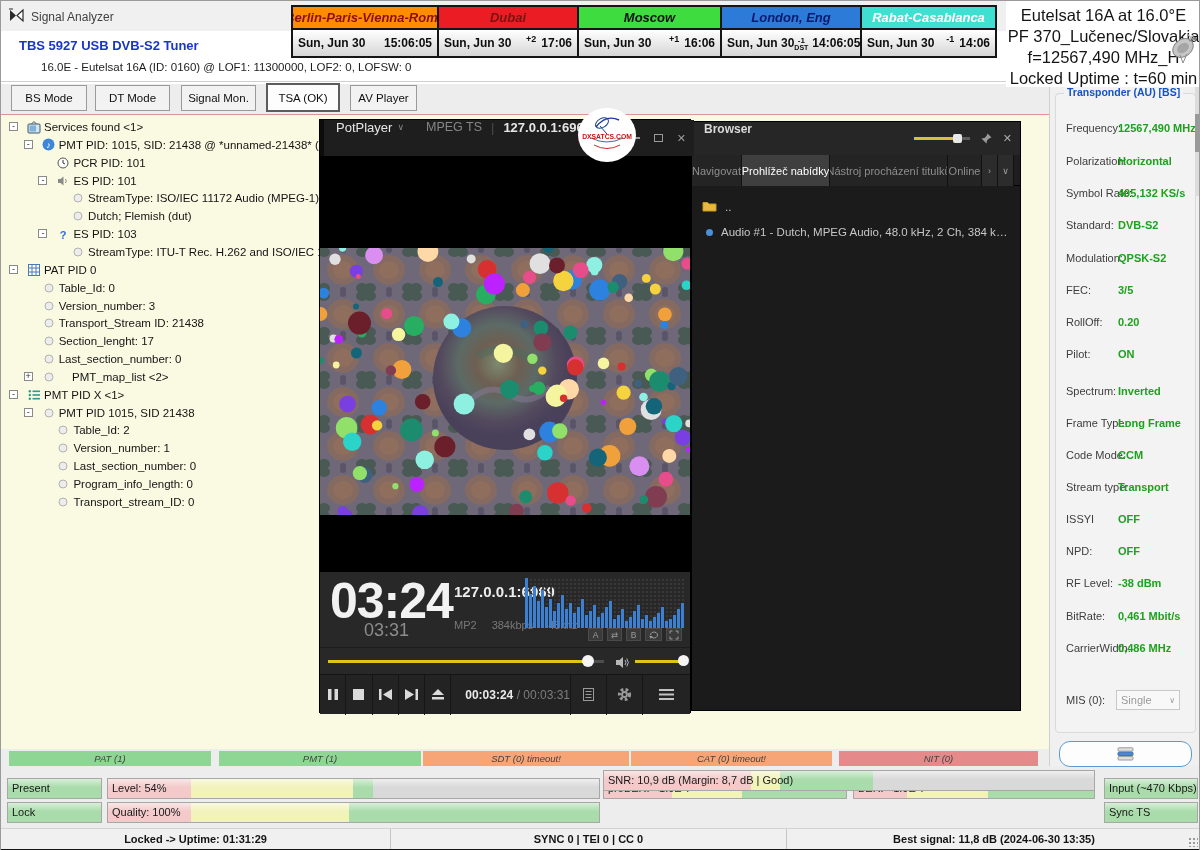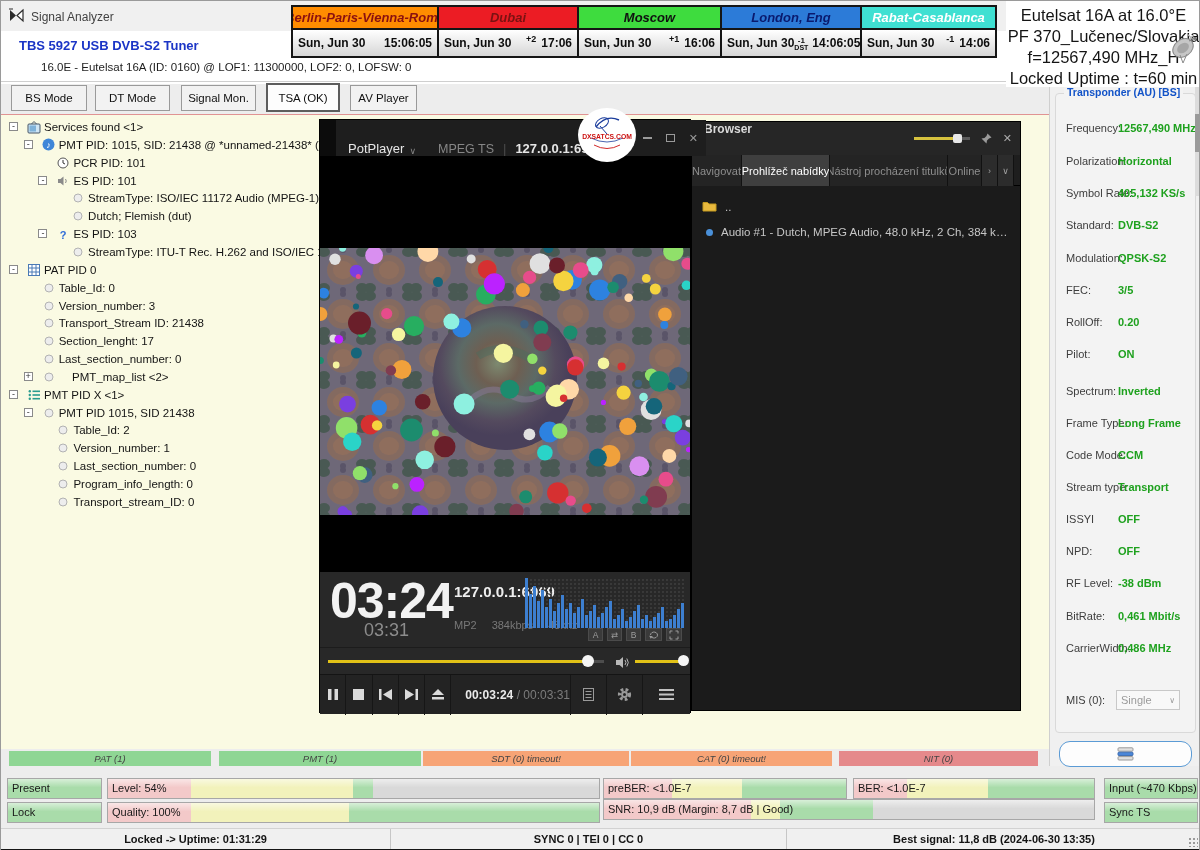--- a/index.html
+++ b/index.html
@@ -41,21 +41,21 @@
 .groupbox{position:absolute;left:5px;top:7px;width:141px;height:640px;border:1px solid #d9d9d9;border-radius:4px;background:#f3f3f3}
 .gb-title{position:absolute;left:8px;top:-8px;font-size:10.5px;font-weight:bold;color:#1253c8;background:#f3f3f3;padding:0 3px;white-space:nowrap}
 .tp-label{position:absolute;left:10px;font-size:11px;color:#3d3d3d;white-space:nowrap}
 .tp-value{position:absolute;left:62px;font-size:11px;font-weight:bold;color:#1ea11e;white-space:nowrap}
 .mis-select{position:absolute;left:60px;width:64px;height:20px;background:#f8f8f8;border:1px solid #c8c8c8;font-size:11px;color:#9a9a9a;display:flex;align-items:center;padding:0 4px;justify-content:space-between}
 .srvbtn{position:absolute;left:9px;top:655px;width:133px;height:26px;background:#fdfdfd;border:1px solid #5b9bd5;border-radius:11px;display:flex;align-items:center;justify-content:center}
 .vsb{position:absolute;left:145px;top:0px;width:6px;height:110px;background:#dcdcdc}
 .vsb-thumb{position:absolute;left:0;top:28px;width:6px;height:38px;background:#9a9a9a}
 
 .pot{position:absolute;left:318px;top:118px;width:372px;height:594px;background:#0c0c0c;border:1px solid #000;z-index:30}
-.pot-title{position:absolute;left:16px;top:0;width:100%;height:36px;background:#1e1e1e;display:flex;align-items:flex-end;color:#e6e6e6;font-size:13px}
+.pot-title{position:absolute;left:4px;top:0;width:100%;height:36px;background:#1e1e1e;display:flex;align-items:flex-start;color:#e6e6e6;font-size:13px}
 .pot-chev{color:#888;font-size:9px;margin:2px 0 0 5px}
 .pot-mts{color:#868686;font-size:12.5px;margin-left:22px}
 .pot-sep{color:#4a4a4a;margin:0 9px}
 .pot-url{font-weight:bold;font-size:13px}
 .pot-wbtns{position:absolute;right:8px;top:0;height:36px;display:flex;align-items:center;gap:14px;color:#9a9a9a}
 .minbar{width:9px;height:2px;background:#9a9a9a}
 .maxbox{width:9px;height:8px;border:1px solid #9a9a9a}
 .pot-x{font-size:11px}
 .pot-video{position:absolute;left:0;top:36px;width:100%;height:416px;background:#000}
 .video-art{position:absolute;left:0;top:92px;width:370px;height:267px}
@@ -860,21 +860,21 @@
   </div>
 <div class="meter" style="left: 106px; width: 493px; top: 801px;">
     <div class="segs">
       <div style="background: rgb(243, 201, 201); width: 17%;"></div>
       <div style="background: rgb(242, 242, 187); width: 32%;"></div>
       <div style="background: rgb(169, 220, 170); width: 51%;"></div>
     </div>
     <div class="gloss"></div>
     <div class="mlabel">Quality: 100%</div>
   </div>
-<div class="meter" style="left: 602px; width: 492px; top: 798px;">
+<div class="meter" style="left: 602px; width: 492px; top: 769px;">
     <div class="segs">
       <div style="background: rgb(243, 201, 201); width: 30%;"></div>
       <div style="background: rgb(242, 242, 187); width: 6%;"></div>
       <div style="background: rgb(169, 220, 170); width: 19%;"></div>
       <div style="background: rgb(217, 217, 217); width: 45%;"></div>
     </div>
     <div class="gloss"></div>
     <div class="mlabel">SNR: 10,9 dB (Margin: 8,7 dB | Good)</div>
   </div>
 <div class="meter" style="left: 1103px; width: 94px; top: 801px;">

